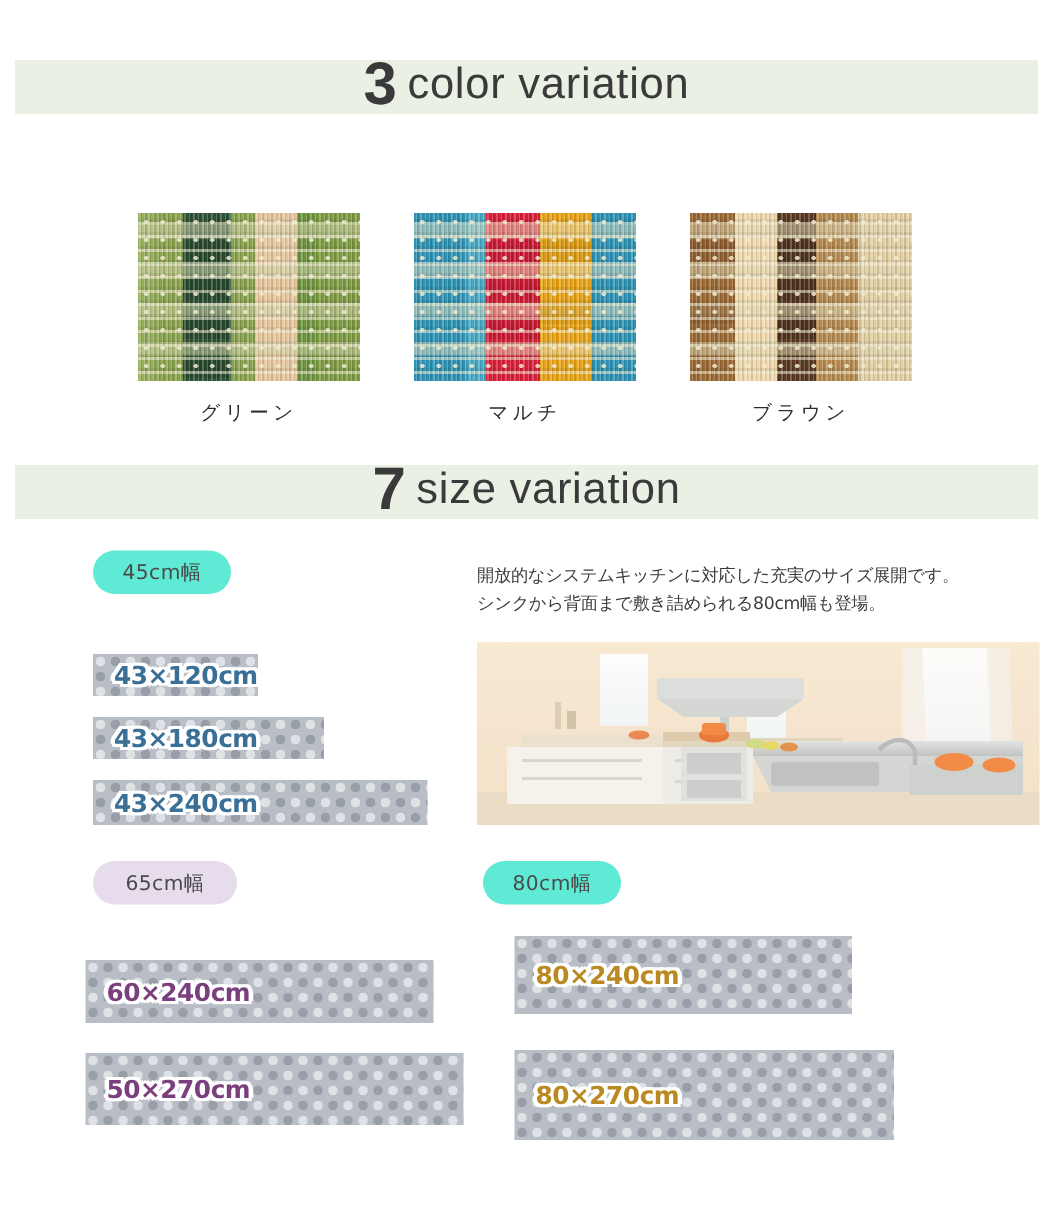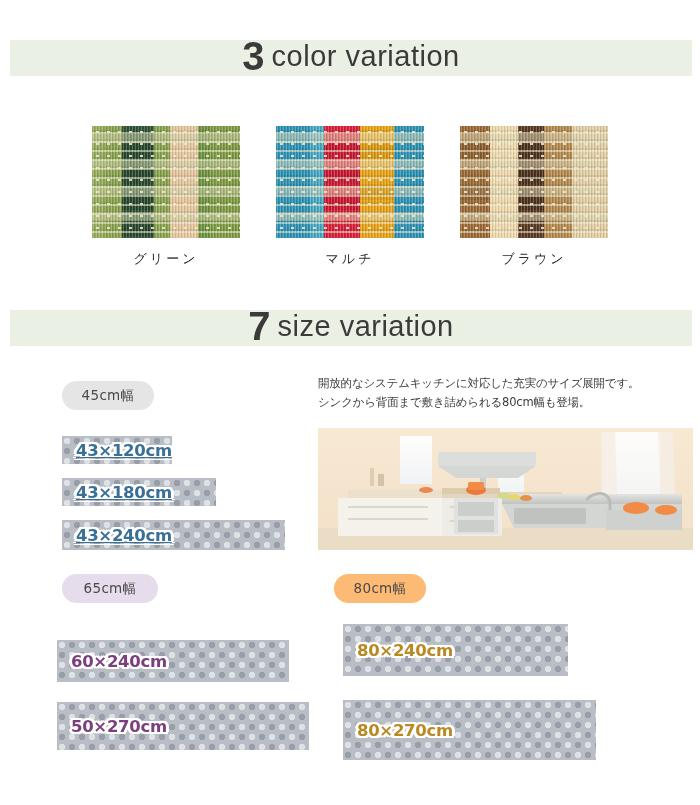--- a/index.html
+++ b/index.html
@@ -51,21 +51,21 @@
   
   .swatch-row {
     position: absolute;
     top: 126px;
     left: 0;
     width: 700px;
     height: 150px;
   }
   .swatch-cell {
     position: absolute;
-    top: 0;
+    top: 16px;
     width: 148px;
   }
   .swatch-img {
     width: 148px;
     height: 112px;
     position: relative;
     overflow: hidden;
     background: #cfcfcf;
   }
   .swatch-label {
@@ -114,23 +114,23 @@
     height: 29px;
     border-radius: 15px;
     display: flex;
     align-items: center;
     justify-content: center;
     font-size: 13.5px;
     color: #4a4a4a;
     font-family: "DejaVu Sans", "Liberation Sans", sans-serif;
     letter-spacing: 0.3px;
   }
-  #badge-45 { left: 62px;  top: 381px; width: 92px; background: #e5e5e5; }
+  #badge-45 { left: 62px;  top: 367px; width: 92px; background: #5eead4; }
   #badge-65 { left: 62px;  top: 574px; width: 96px; background: #e6dcec; }
-  #badge-80 { left: 334px; top: 574px; width: 92px; background: #fdba74; justify-content: center; }
+  #badge-80 { left: 322px; top: 574px; width: 92px; background: #5eead4; justify-content: center; }
 
   
   .desc {
     position: absolute;
     left: 318px;
     top: 374px;
     width: 375px;
     font-size: 11.5px;
     line-height: 19px;
     color: #3c3c3c;
@@ -169,21 +169,21 @@
     font-family: "DejaVu Sans", "Liberation Sans", sans-serif;
     letter-spacing: -0.3px;
     white-space: nowrap;
     text-shadow:
       -2px -2px 0 #fff,  2px -2px 0 #fff,
       -2px  2px 0 #fff,  2px  2px 0 #fff,
       -2px  0   0 #fff,  2px  0   0 #fff,
        0   -2px 0 #fff,  0    2px 0 #fff,
       -3px  0   0 #fff,  3px  0   0 #fff;
   }
-  .lbl-blue   { color: #3a6f96; text-decoration: underline; }
+  .lbl-blue   { color: #3a6f96; }
   .lbl-purple { color: #7b3f7e; }
   .lbl-gold   { color: #b98a22; }
 
   
   #bar-43-120 { left: 62px; top: 436px; width: 110px; height: 28px; }
   #bar-43-180 { left: 62px; top: 478px; width: 154px; height: 28px; }
   #bar-43-240 { left: 62px; top: 520px; width: 223px; height: 30px; }
   
   #bar-60-240 { left: 57px; top: 640px; width: 232px; height: 42px; }
   #bar-60-270 { left: 57px; top: 702px; width: 252px; height: 48px; }

